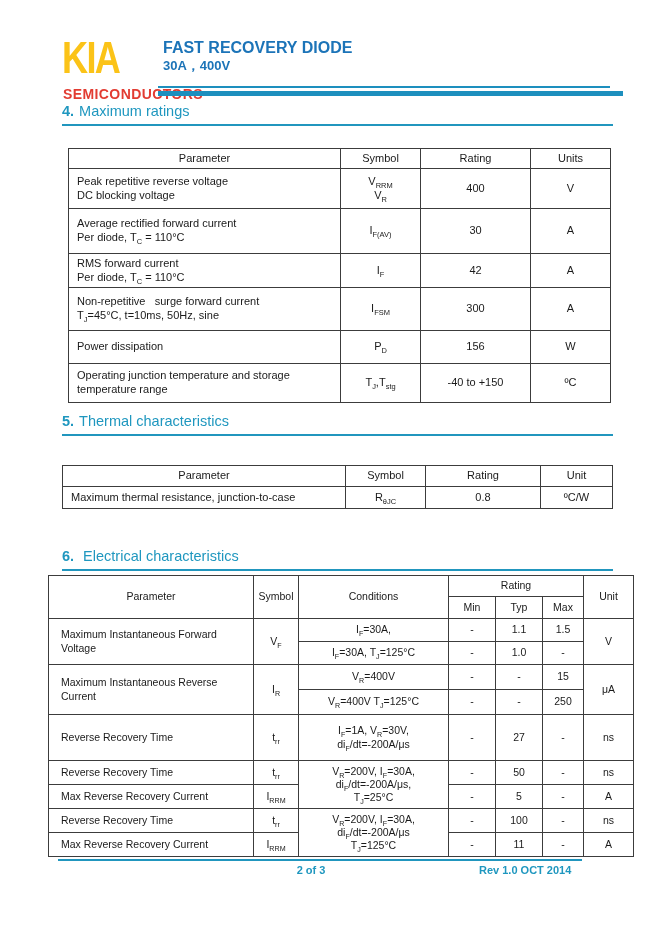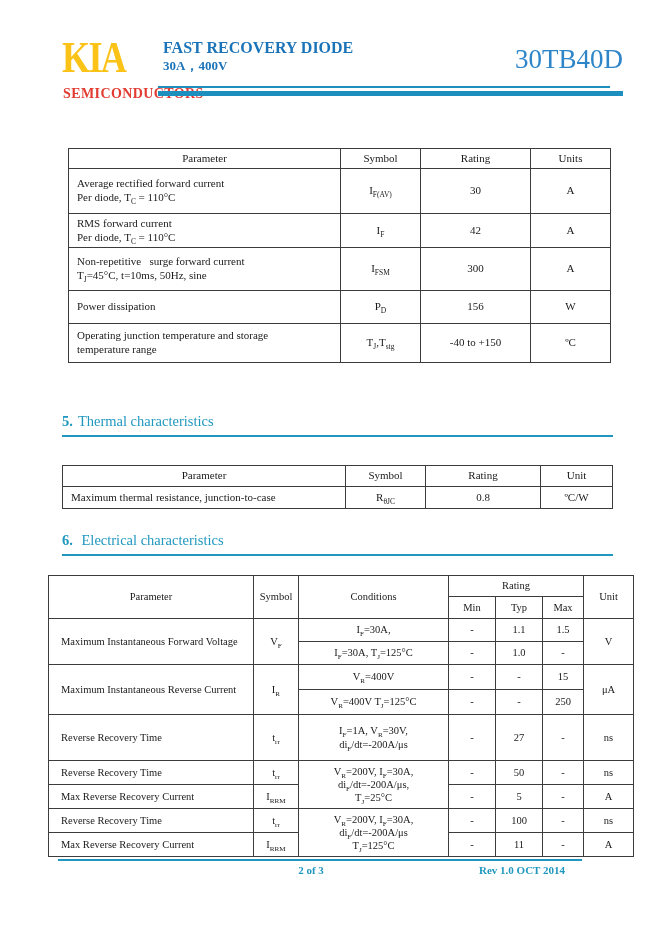--- a/index.html
+++ b/index.html
@@ -1,21 +1,21 @@
 <!DOCTYPE html>
 <html><head>
 <meta charset="utf-8">
 <style>
   * { box-sizing: border-box; }
   html, body { margin: 0; padding: 0; background: #ffffff; }
   .page {
     position: relative;
     width: 662px; height: 936px;
     background: #ffffff;
-    font-family: Liberation Serif, serif;
+    font-family: Liberation Sans, sans-serif;
     color: #1a1a1a;
     overflow: hidden;
   }
   
   .logo-kia {
     position: absolute; left: 62px; top: 34px;
     font-size: 44px; font-weight: bold; color: #FBC318;
     letter-spacing: -2px;
     transform: scaleX(0.82); transform-origin: left top;
     line-height: 1.1;
@@ -42,21 +42,21 @@
   
   .sec {
     position: absolute; left: 62px; width: 551px;
     font-size: 14.5px; color: #1F97BF;
     padding-bottom: 5px;
     border-bottom: 2px solid #2196BE;
   }
   .sec .num { font-weight: bold; margin-right: 5px; }
   #sec4 { top: 103px; }
   #sec5 { top: 413px; }
-  #sec6 { top: 532px; }
+  #sec6 { top: 548px; }
 
   
   table.tbl {
     position: absolute;
     border-collapse: collapse; table-layout: fixed;
     background: #fff;
   }
   .tbl td {
     border: 1px solid #3c3c3c;
     text-align: center; vertical-align: middle;
@@ -81,38 +81,46 @@
 </style>
 </head>
 <body>
 
 <div class="page">
 
   <div class="logo-kia">KIA</div>
   <div class="logo-tagline">SEMICONDUCTORS</div>
   <div class="product-title">FAST RECOVERY DIODE</div>
   <div class="product-spec">30A，400V</div>
-  <div class="part-number">30TB40D</div>
   <div class="rule-thin"></div>
   <div class="rule-thick"></div>
 
+  <div class="sec" id="sec4">
+    <span class="num">4.</span><span>Maximum ratings</span>
+  </div>
 
   <table class="tbl" id="t1">
     <colgroup>
         <col style="width:272px">
         <col style="width:80px">
         <col style="width:110px">
         <col style="width:80px">
       </colgroup>
     <tbody>
         <tr style="height:20px">
       <td class="hdr">Parameter</td>
       <td class="hdr">Symbol</td>
       <td class="hdr">Rating</td>
       <td class="hdr">Units</td>
+    </tr>
+    <tr style="height:40px">
+      <td class="param">Peak repetitive reverse voltage<br>DC blocking voltage</td>
+      <td>V<sub>RRM</sub><br>V<sub>R</sub></td>
+      <td>400</td>
+      <td>V</td>
     </tr>
     <tr style="height:45px">
       <td class="param">Average rectified forward current<br>Per diode, T<sub>C</sub> = 110°C</td>
       <td>I<sub>F(AV)</sub></td>
       <td>30</td>
       <td>A</td>
     </tr>
     <tr style="height:34px">
       <td class="param">RMS forward current<br>Per diode, T<sub>C</sub> = 110°C</td>
       <td>I<sub>F</sub></td>

